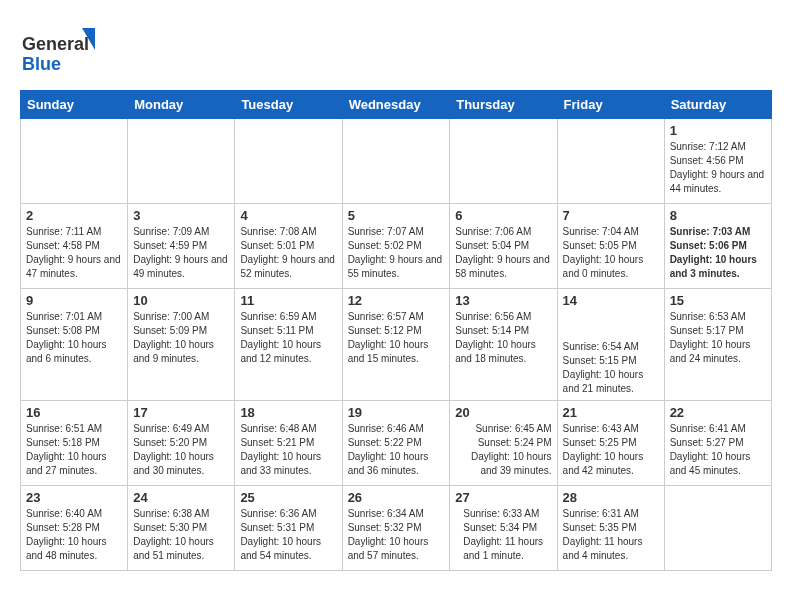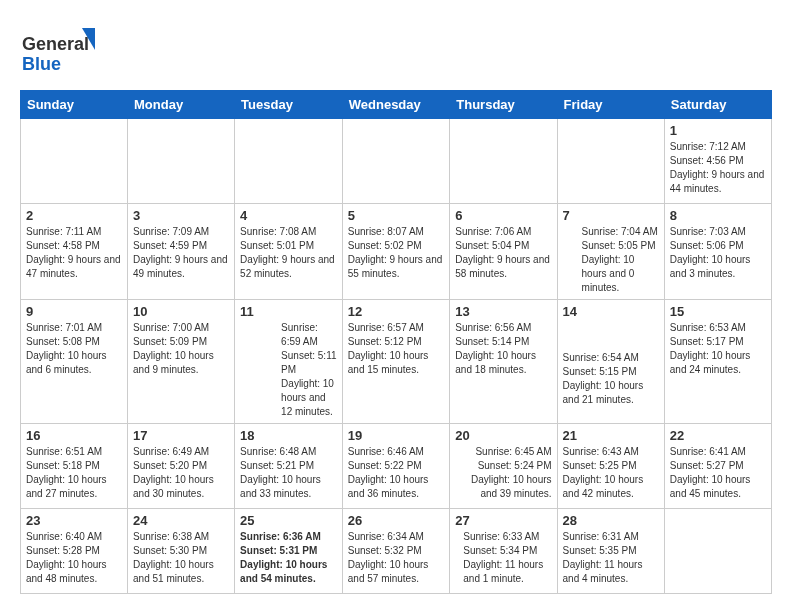--- a/index.html
+++ b/index.html
@@ -129,59 +129,59 @@
 Daylight: 9 hours and 49 minutes.</div>
         </td>
         <td>
           <span class="day-num">4</span>
           <div class="day-info" style="white-space: pre-line;">Sunrise: 7:08 AM
 Sunset: 5:01 PM
 Daylight: 9 hours and 52 minutes.</div>
         </td>
         <td>
           <span class="day-num">5</span>
-          <div class="day-info" style="white-space: pre-line;">Sunrise: 8:07 AM
+          <div class="day-info" style="white-space: pre-line;">Sunrise: 7:07 AM
 Sunset: 5:02 PM
 Daylight: 9 hours and 55 minutes.</div>
         </td>
         <td>
           <span class="day-num">6</span>
           <div class="day-info" style="white-space: pre-line;">Sunrise: 7:06 AM
 Sunset: 5:04 PM
 Daylight: 9 hours and 58 minutes.</div>
         </td>
         <td>
           <span class="day-num">7</span>
-          <div class="day-info" style="white-space: pre-line; margin-left: 19px;">Sunrise: 7:04 AM
+          <div class="day-info" style="white-space: pre-line;">Sunrise: 7:04 AM
 Sunset: 5:05 PM
 Daylight: 10 hours and 0 minutes.</div>
         </td>
         <td>
           <span class="day-num">8</span>
-          <div class="day-info" style="white-space: pre-line;">Sunrise: 7:03 AM
+          <div class="day-info" style="white-space: pre-line; font-weight: bold;">Sunrise: 7:03 AM
 Sunset: 5:06 PM
 Daylight: 10 hours and 3 minutes.</div>
         </td>
       </tr>
       <tr>
         <td>
           <span class="day-num">9</span>
           <div class="day-info" style="white-space: pre-line;">Sunrise: 7:01 AM
 Sunset: 5:08 PM
 Daylight: 10 hours and 6 minutes.</div>
         </td>
         <td>
           <span class="day-num">10</span>
           <div class="day-info" style="white-space: pre-line;">Sunrise: 7:00 AM
 Sunset: 5:09 PM
 Daylight: 10 hours and 9 minutes.</div>
         </td>
         <td>
           <span class="day-num">11</span>
-          <div class="day-info" style="white-space: pre-line; margin-left: 41px;">Sunrise: 6:59 AM
+          <div class="day-info" style="white-space: pre-line;">Sunrise: 6:59 AM
 Sunset: 5:11 PM
 Daylight: 10 hours and 12 minutes.</div>
         </td>
         <td>
           <span class="day-num">12</span>
           <div class="day-info" style="white-space: pre-line;">Sunrise: 6:57 AM
 Sunset: 5:12 PM
 Daylight: 10 hours and 15 minutes.</div>
         </td>
         <td>
@@ -255,21 +255,21 @@
 Daylight: 10 hours and 48 minutes.</div>
         </td>
         <td>
           <span class="day-num">24</span>
           <div class="day-info" style="white-space: pre-line;">Sunrise: 6:38 AM
 Sunset: 5:30 PM
 Daylight: 10 hours and 51 minutes.</div>
         </td>
         <td>
           <span class="day-num">25</span>
-          <div class="day-info" style="white-space: pre-line; font-weight: bold;">Sunrise: 6:36 AM
+          <div class="day-info" style="white-space: pre-line;">Sunrise: 6:36 AM
 Sunset: 5:31 PM
 Daylight: 10 hours and 54 minutes.</div>
         </td>
         <td>
           <span class="day-num">26</span>
           <div class="day-info" style="white-space: pre-line;">Sunrise: 6:34 AM
 Sunset: 5:32 PM
 Daylight: 10 hours and 57 minutes.</div>
         </td>
         <td>

